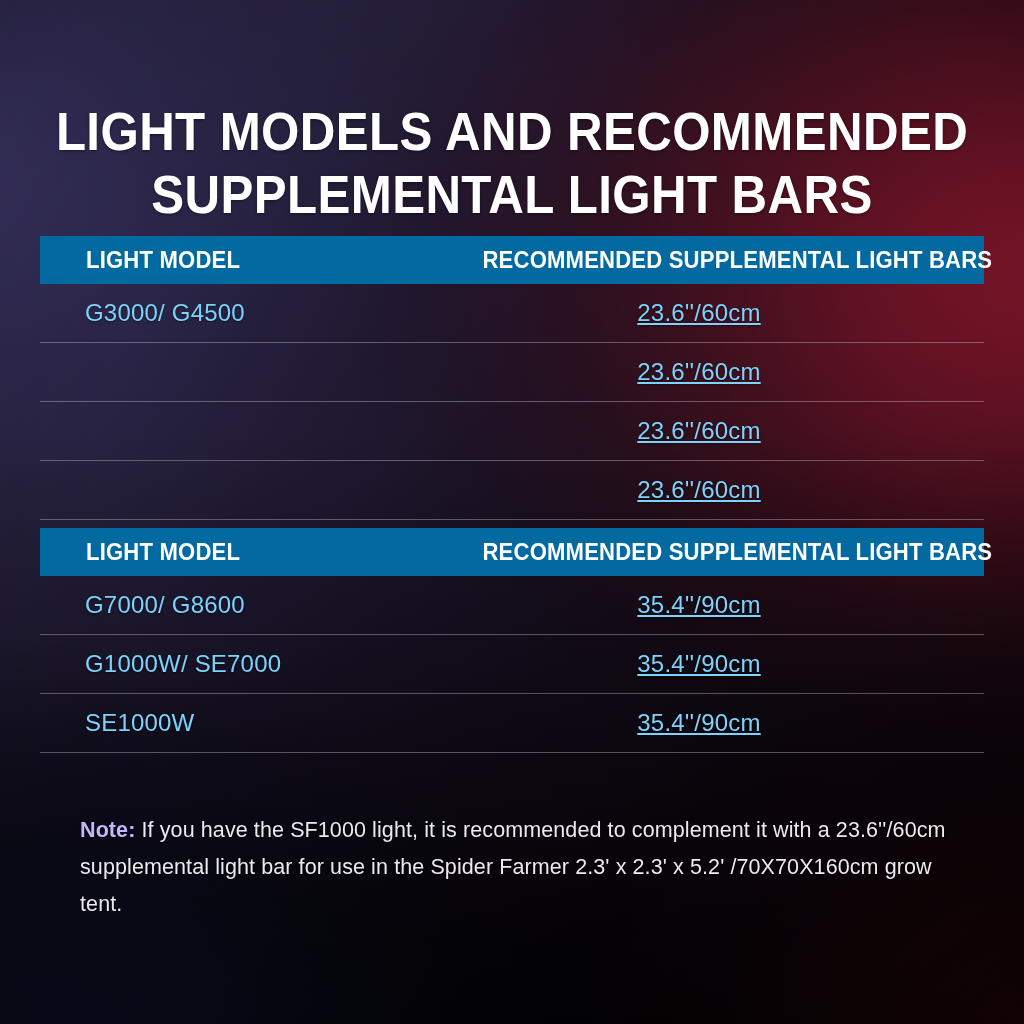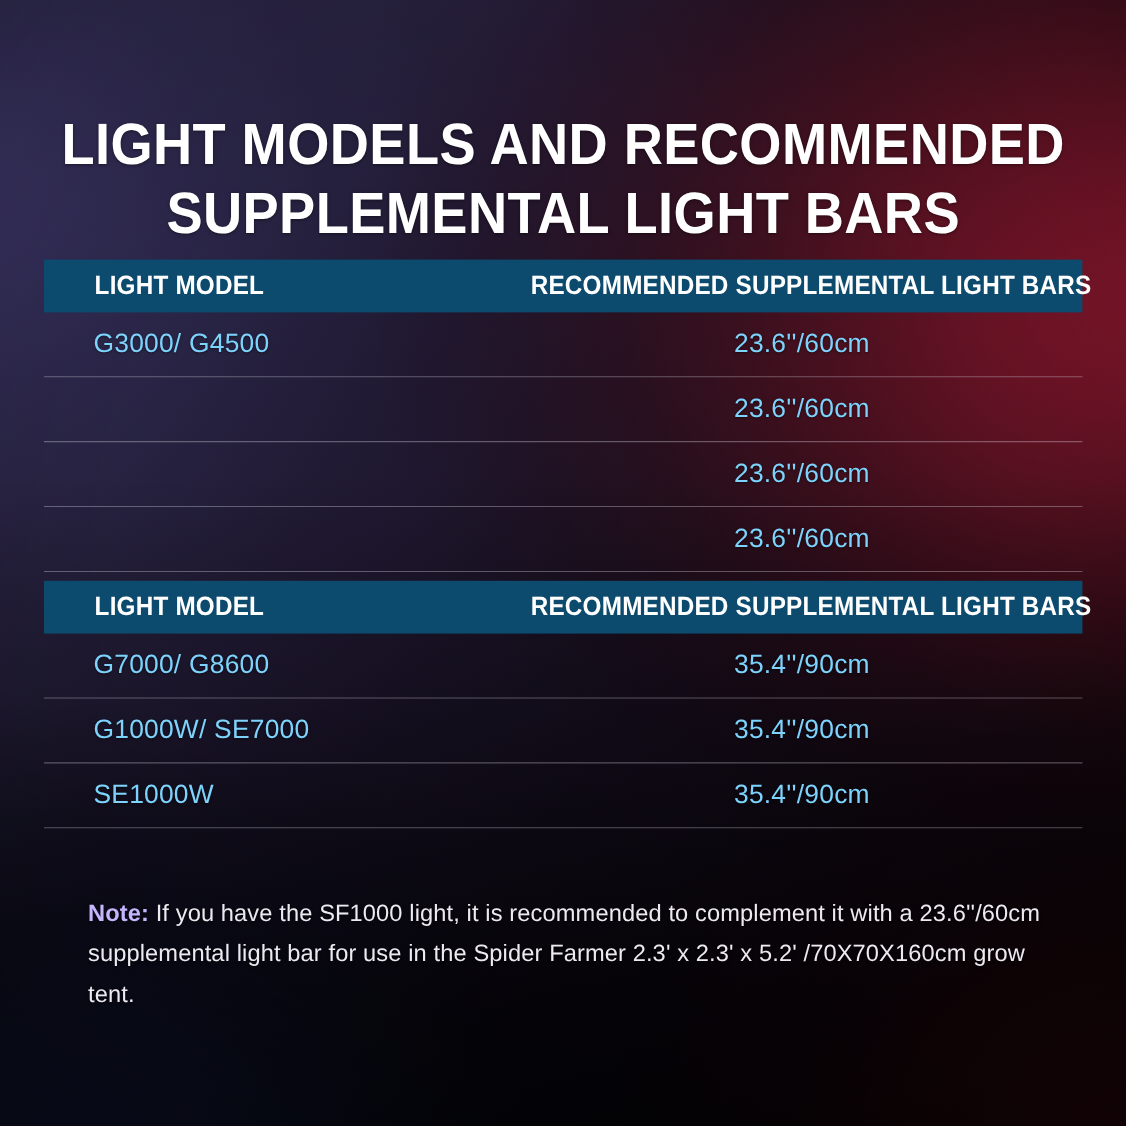--- a/index.html
+++ b/index.html
@@ -117,21 +117,21 @@
 
   .table-block {
     position: absolute;
     left: 40px;
     width: 944px;
   }
   #table-1 { top: 236px; }
   #table-2 { top: 528px; }
 
   .thead {
-    background: #0c4a6e;
+    background: #0369a1;
     height: 48px;
     display: flex;
     align-items: center;
     position: relative;
   }
   .th {
     color: #ffffff;
     font-family: "Liberation Sans Narrow", "Liberation Sans", sans-serif;
     font-weight: 700;
     font-size: 24px;
@@ -168,23 +168,24 @@
     font-size: 24px;
     font-weight: 400;
     letter-spacing: 0.2px;
     white-space: nowrap;
     text-shadow: 0 1px 2px rgba(0,0,0,0.5);
   }
   .cell-model {
     left: 45px;
   }
   .cell-bars {
-    left: 434px;
+    left: 404px;
     width: 510px;
     justify-content: center;
+    text-decoration: underline;
   }
 
   .note {
     position: absolute;
     left: 80px;
     top: 790px;
     width: 896px;
     color: #eceaf0;
     font-family: "Liberation Sans Narrow", "Liberation Sans", sans-serif;
     font-size: 21.5px;

